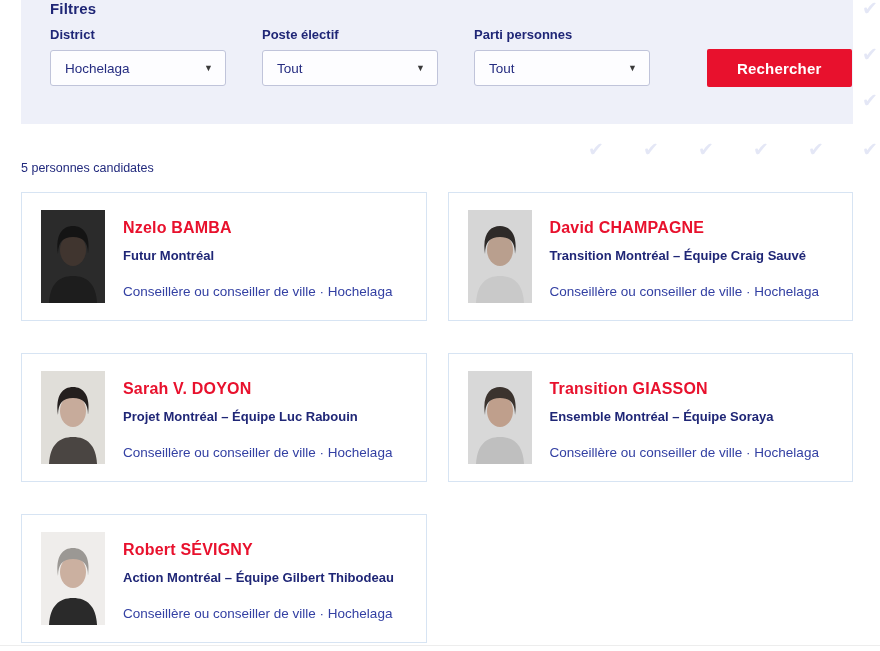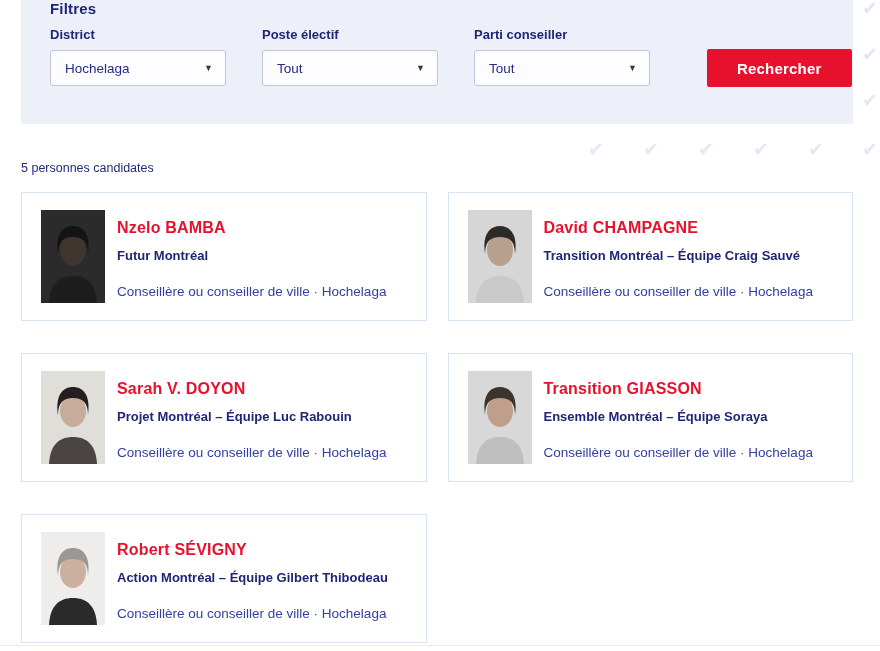--- a/index.html
+++ b/index.html
@@ -45,21 +45,21 @@
   .results-count{
     position:absolute;left:21px;top:161px;
     font-size:12.5px;color:#222a7d;
   }
   .cards-grid{
     position:absolute;left:21px;top:192px;width:832px;
     display:grid;grid-template-columns:1fr 1fr;column-gap:21px;row-gap:32px;
   }
   .candidate-card{
     box-sizing:border-box;background:#ffffff;border:1px solid #d7e4f3;
-    padding:17px 18px 17px 19px;display:flex;gap:12px;cursor:pointer;
+    padding:17px 18px 17px 19px;display:flex;gap:18px;cursor:pointer;
   }
   .candidate-photo{
     width:64px;height:93px;flex:0 0 64px;overflow:hidden;
   }
   .candidate-photo svg{display:block;width:64px;height:93px;}
   .candidate-info{padding-top:9px;min-width:0;}
   .candidate-name{
     margin:0;font-size:16px;font-weight:bold;color:#e8112d;letter-spacing:.2px;
   }
   .candidate-party{
@@ -101,21 +101,21 @@
 
     <div class="filter-field">
       <span class="filter-label">Poste électif</span>
       <div class="select-box">
         <span class="select-value">Tout</span>
         <span class="select-caret">▼</span>
       </div>
     </div>
 
     <div class="filter-field">
-      <span class="filter-label">Parti conseiller</span>
+      <span class="filter-label">Parti personnes</span>
       <div class="select-box">
         <span class="select-value">Tout</span>
         <span class="select-caret">▼</span>
       </div>
     </div>
 
     <button class="search-button">Rechercher</button>
   </div>
 </section>
 

